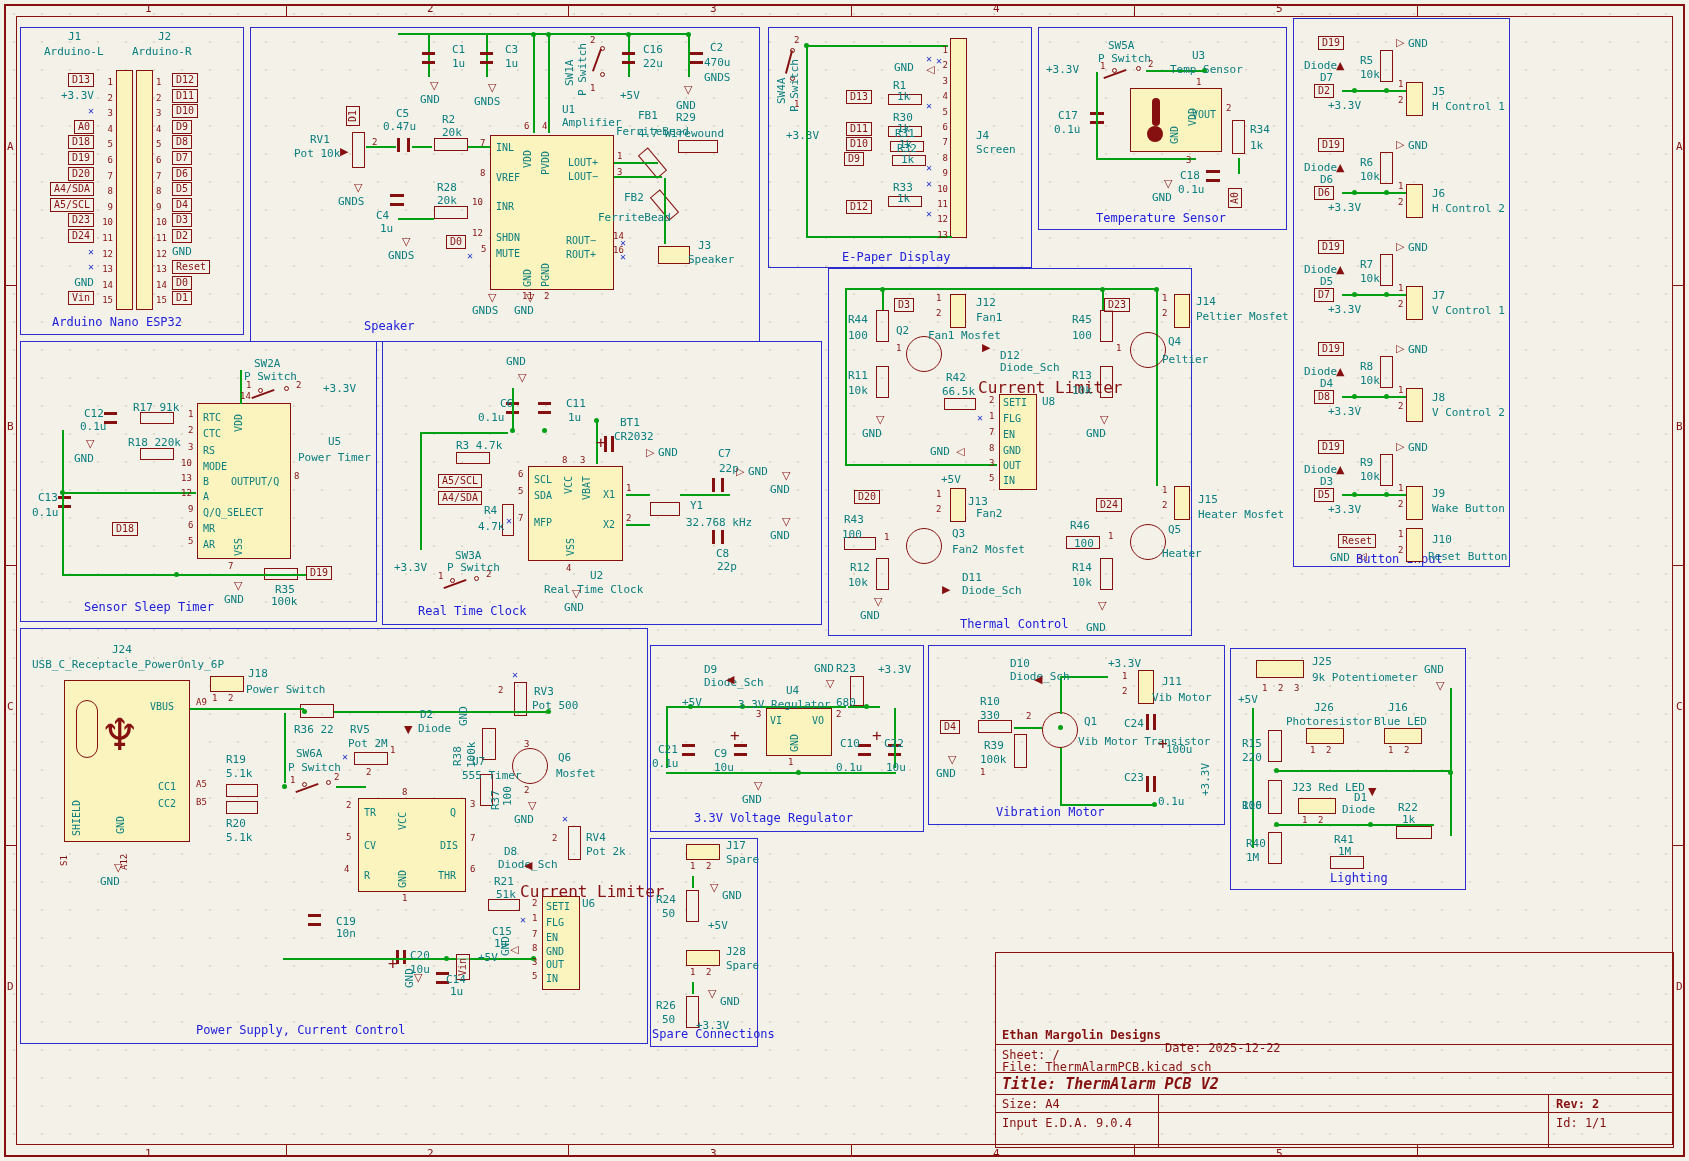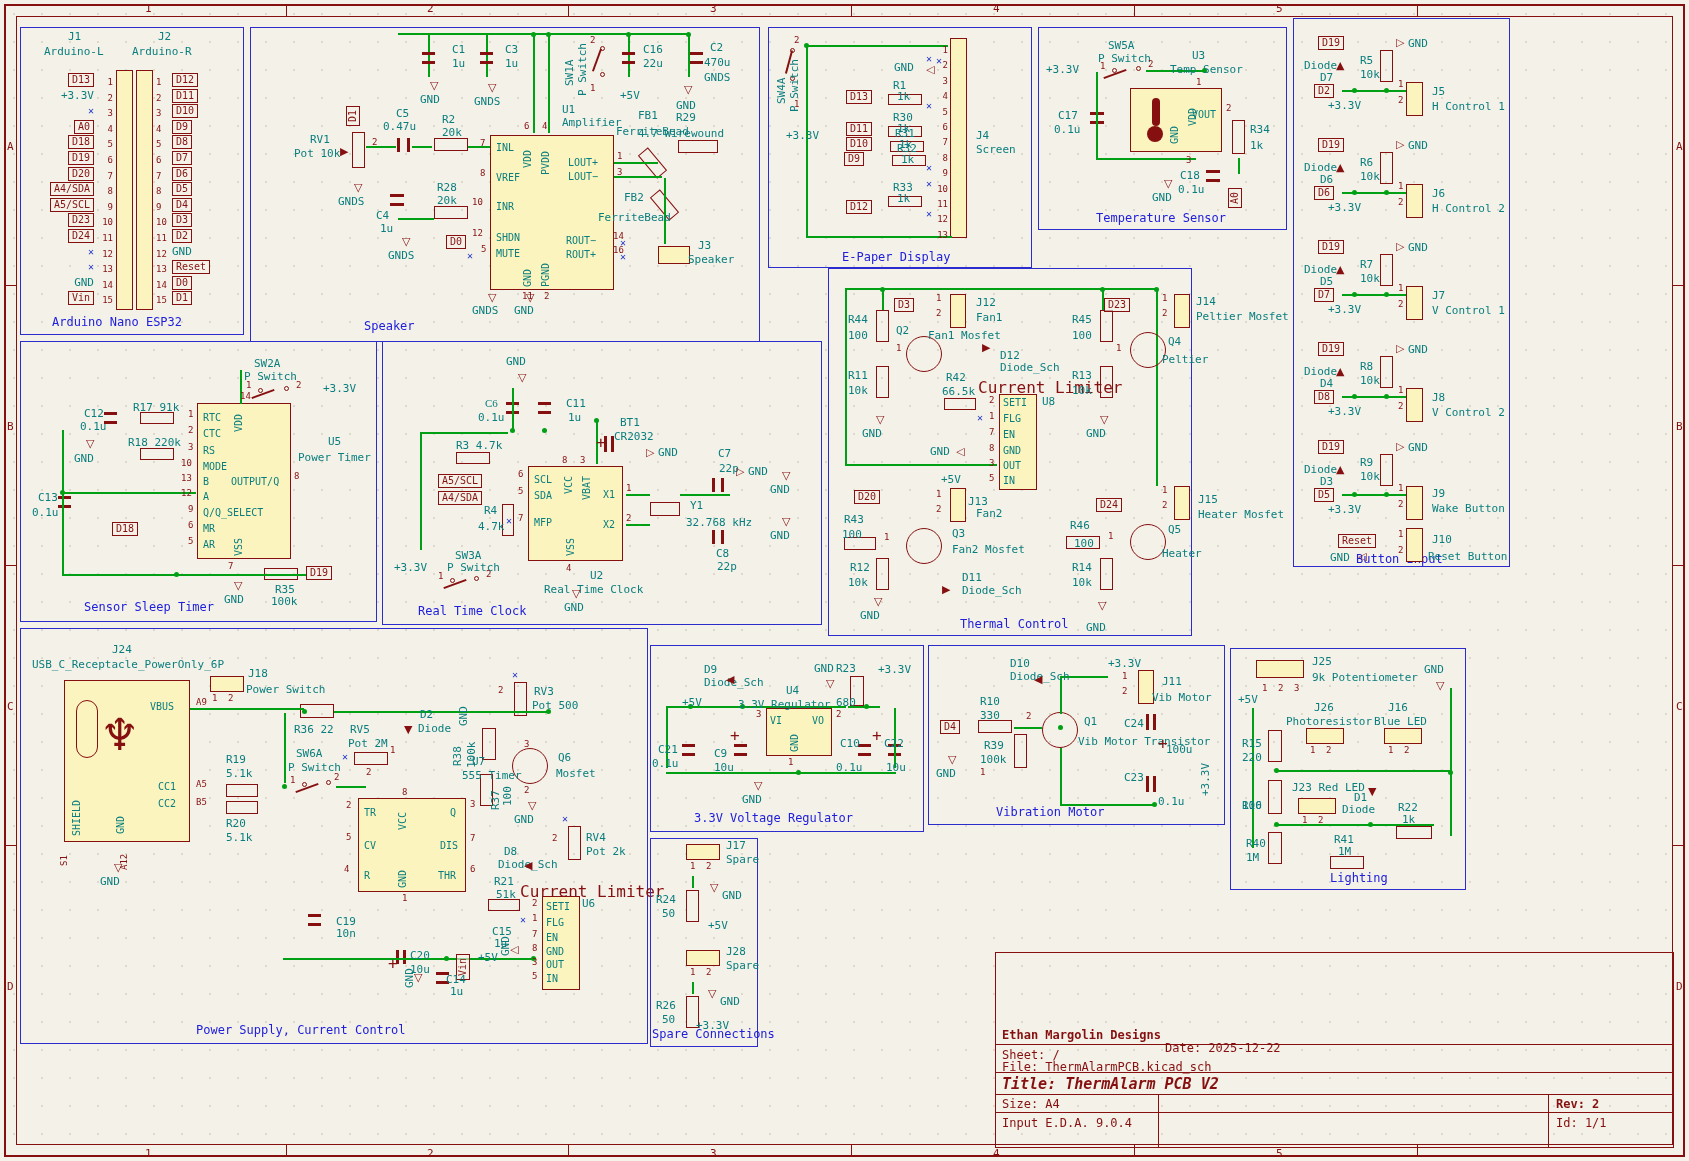--- a/index.html
+++ b/index.html
@@ -555,21 +555,21 @@
     <div class="shape wire" style="left: 512px; top: 388px; width: 2px; height: 42px;"></div>
     <div class="shape wire" style="left: 596px; top: 420px; width: 2px; height: 44px;"></div>
     <div class="shape wire" style="left: 626px; top: 494px; width: 24px; height: 2px;"></div>
     <div class="shape wire" style="left: 626px; top: 524px; width: 24px; height: 2px;"></div>
     <div class="shape wire" style="left: 680px; top: 494px; width: 50px; height: 2px;"></div>
     <div class="shape dot" style="left: 510px; top: 428px; width: 5px; height: 5px;"></div>
     <div class="shape dot" style="left: 542px; top: 428px; width: 5px; height: 5px;"></div>
     <div class="shape dot" style="left: 594px; top: 418px; width: 5px; height: 5px;"></div>
     <div class="t net" style="left: 506px; top: 356px;">GND</div>
     <div class="t gsym" style="left: 518px; top: 372px;">▽</div>
-    <div class="t ref" style="left: 485px; top: 398px; font-family: Liberation Serif, serif;">C6</div>
+    <div class="t ref" style="left: 500px; top: 398px;">C6</div>
     <div class="t ref" style="left: 478px; top: 412px;">0.1u</div>
     <div class="t ref" style="left: 566px; top: 398px;">C11</div>
     <div class="t ref" style="left: 568px; top: 412px;">1u</div>
     <div class="t ref" style="left: 620px; top: 417px;">BT1</div>
     <div class="t ref" style="left: 614px; top: 431px;">CR2032</div>
     <div class="t lbl" style="left: 596px; top: 435px;">+</div>
     <div class="t net" style="left: 658px; top: 447px;">GND</div>
     <div class="t gsym" style="left: 646px; top: 447px;">▷</div>
     <div class="t ref" style="left: 456px; top: 440px;">R3 4.7k</div>
     <div class="t flag" style="left: 438px; top: 474px;">A5/SCL</div>

